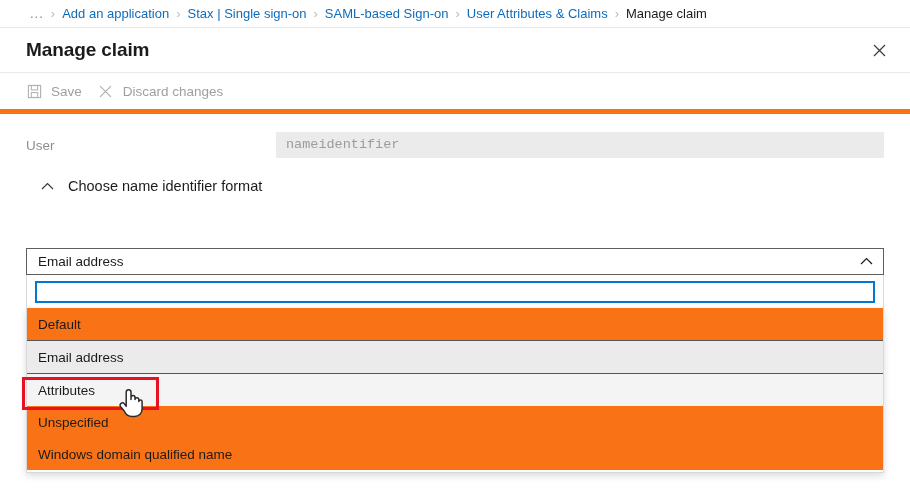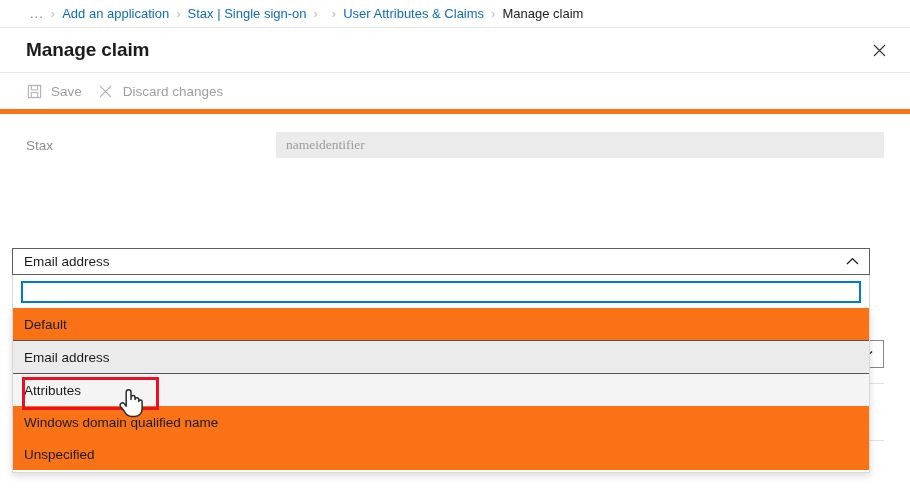--- a/index.html
+++ b/index.html
@@ -114,21 +114,21 @@
     color: #8f8e8d;
     font-size: 13.5px;
   }
   .form-value {
     flex: 1;
     height: 26px;
     background: #ebebeb;
     border: none;
     color: #9e9c9b;
     font-size: 13.5px;
-    font-family: Liberation Serif, serif;
+    font-family: Liberation Mono, monospace;
     padding: 0 10px;
     line-height: 26px;
     white-space: nowrap;
     overflow: hidden;
   }
 
   
   #section-toggle {
     display: flex;
     align-items: center;
@@ -168,21 +168,21 @@
     position: absolute;
     left: 26px;
     width: 858px;
     height: 1px;
     background: #e1e1e1;
   }
 
   
   #combo-wrap {
     position: absolute;
-    left: 12px;
+    left: 26px;
     top: 248px;
     width: 858px;
     z-index: 40;
   }
   #combo-input {
     height: 27px;
     border: 1px solid #605e5c;
     background: #ffffff;
     display: flex;
     align-items: center;
@@ -274,20 +274,21 @@
 </head>
 <body>
 
 <div id="breadcrumb-bar">
   <span class="bc-ellipsis">...</span>
   <span class="bc-sep">›</span>
   <span class="bc-link">Add an application</span>
   <span class="bc-sep">›</span>
   <span class="bc-link">Stax | Single sign-on</span>
   <span class="bc-sep">›</span>
+  <span class="bc-link">SAML-based Sign-on</span>
   <span class="bc-sep">›</span>
   <span class="bc-link">User Attributes &amp; Claims</span>
   <span class="bc-sep">›</span>
   <span class="bc-current">Manage claim</span>
 </div>
 
 <div id="blade-header">
   <div id="blade-title">Manage claim</div>
   <div id="close-btn">
     <svg width="13" height="13" viewBox="0 0 13 13" aria-hidden="true">
@@ -313,25 +314,33 @@
         <path d="M2.2 2.2 L13.8 13.8 M13.8 2.2 L2.2 13.8" stroke="#b3b1af" stroke-width="1.3" fill="none"></path>
       </svg>
     </span>
     <span>Discard changes</span>
   </div>
 </div>
 
 <div id="form-area">
 
   <div class="form-row">
-    <div class="form-label">Stax</div>
+    <div class="form-label">User</div>
     <div class="form-value">nameidentifier</div>
   </div>
 
 
+  <div id="section-toggle">
+    <span class="chev">
+      <svg width="13" height="9" viewBox="0 0 13 9" aria-hidden="true">
+        <path d="M1 7 L6.5 1.6 L12 7" stroke="#3b3a39" stroke-width="1.25" fill="none"></path>
+      </svg>
+    </span>
+    <span id="section-toggle-label">Choose name identifier format</span>
+  </div>
 
 </div>
 
 <div class="ghost-line" style="top:383px;"></div>
 <div class="ghost-line" style="top:440px;"></div>
 <div id="ghost-field">
   <svg width="12" height="8" viewBox="0 0 12 8" aria-hidden="true">
     <path d="M1 1.5 L6 6.5 L11 1.5" stroke="#1b1b1b" stroke-width="1.2" fill="none"></path>
   </svg>
 </div>
@@ -355,24 +364,24 @@
     <div class="combo-option">
       <span>Default</span>
     </div>
     <div class="combo-option selected">
       <span>Email address</span>
     </div>
     <div class="combo-option hovered">
       <span>Attributes</span>
     </div>
     <div class="combo-option">
+      <span>Unspecified</span>
+    </div>
+    <div class="combo-option">
       <span>Windows domain qualified name</span>
-    </div>
-    <div class="combo-option">
-      <span>Unspecified</span>
     </div>
   </div>
 
 </div>
 
 <div id="annotation-box" style="border-color: rgb(232, 17, 35);"></div>
 
 <div id="hand-cursor" style="left: 118px; top: 388px;">
   <svg width="26" height="30" viewBox="0 0 26 30" aria-hidden="true">
     <path d="M8.2 14.2 L8.2 4.2 C8.2 2.7 9.3 1.7 10.6 1.7 C11.9 1.7 13.0 2.7 13.0 4.2

